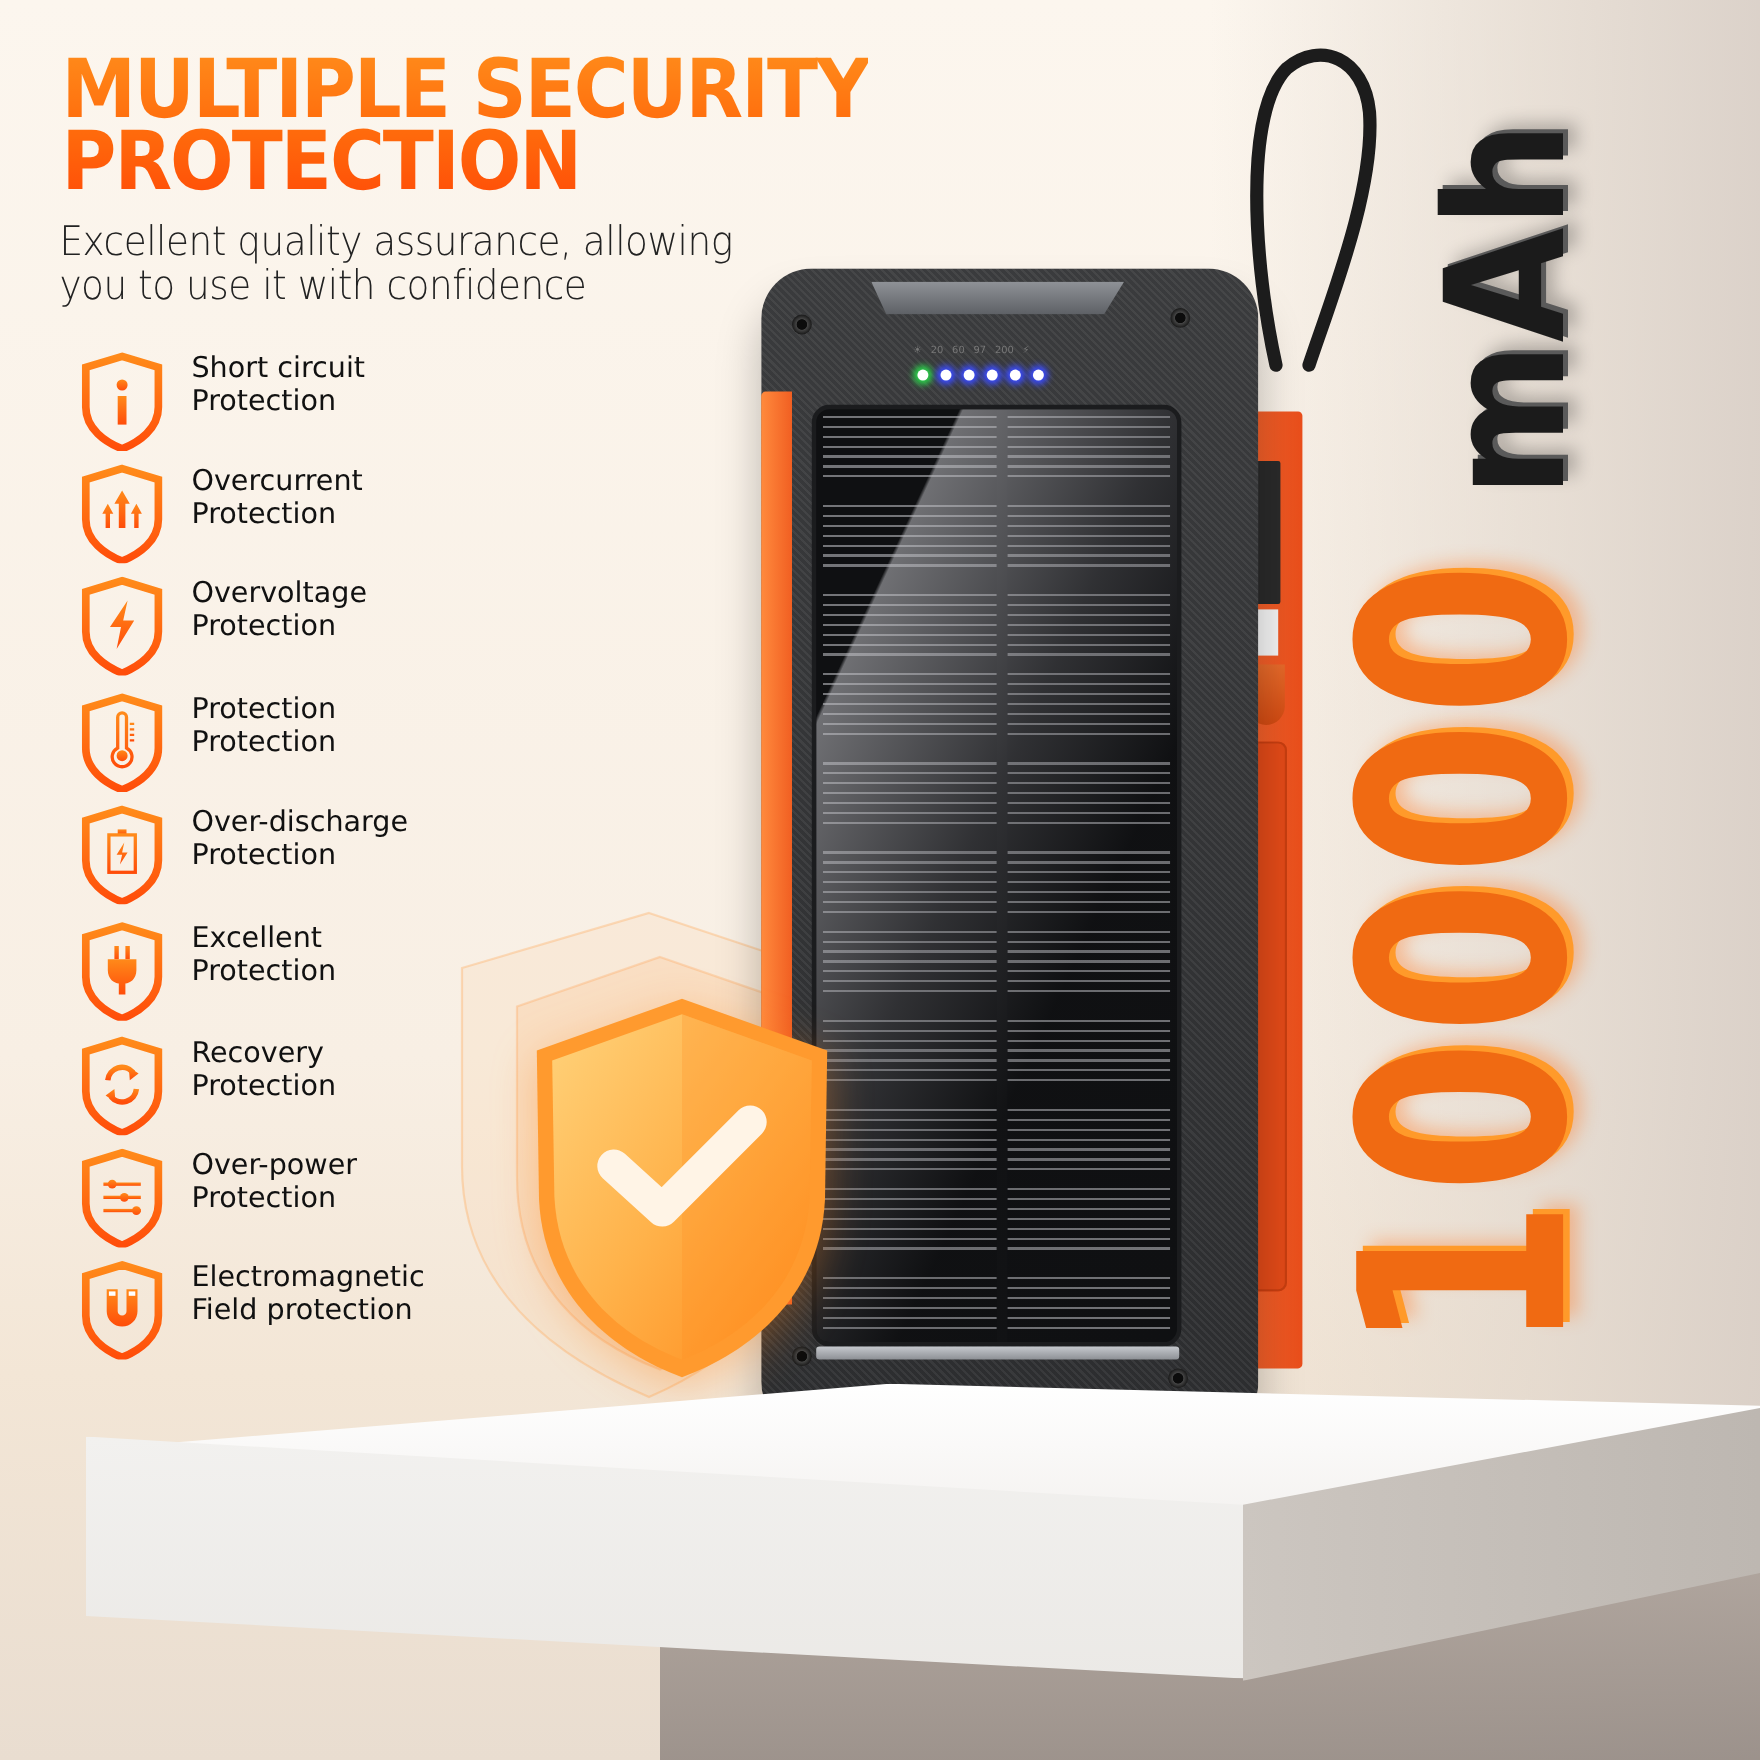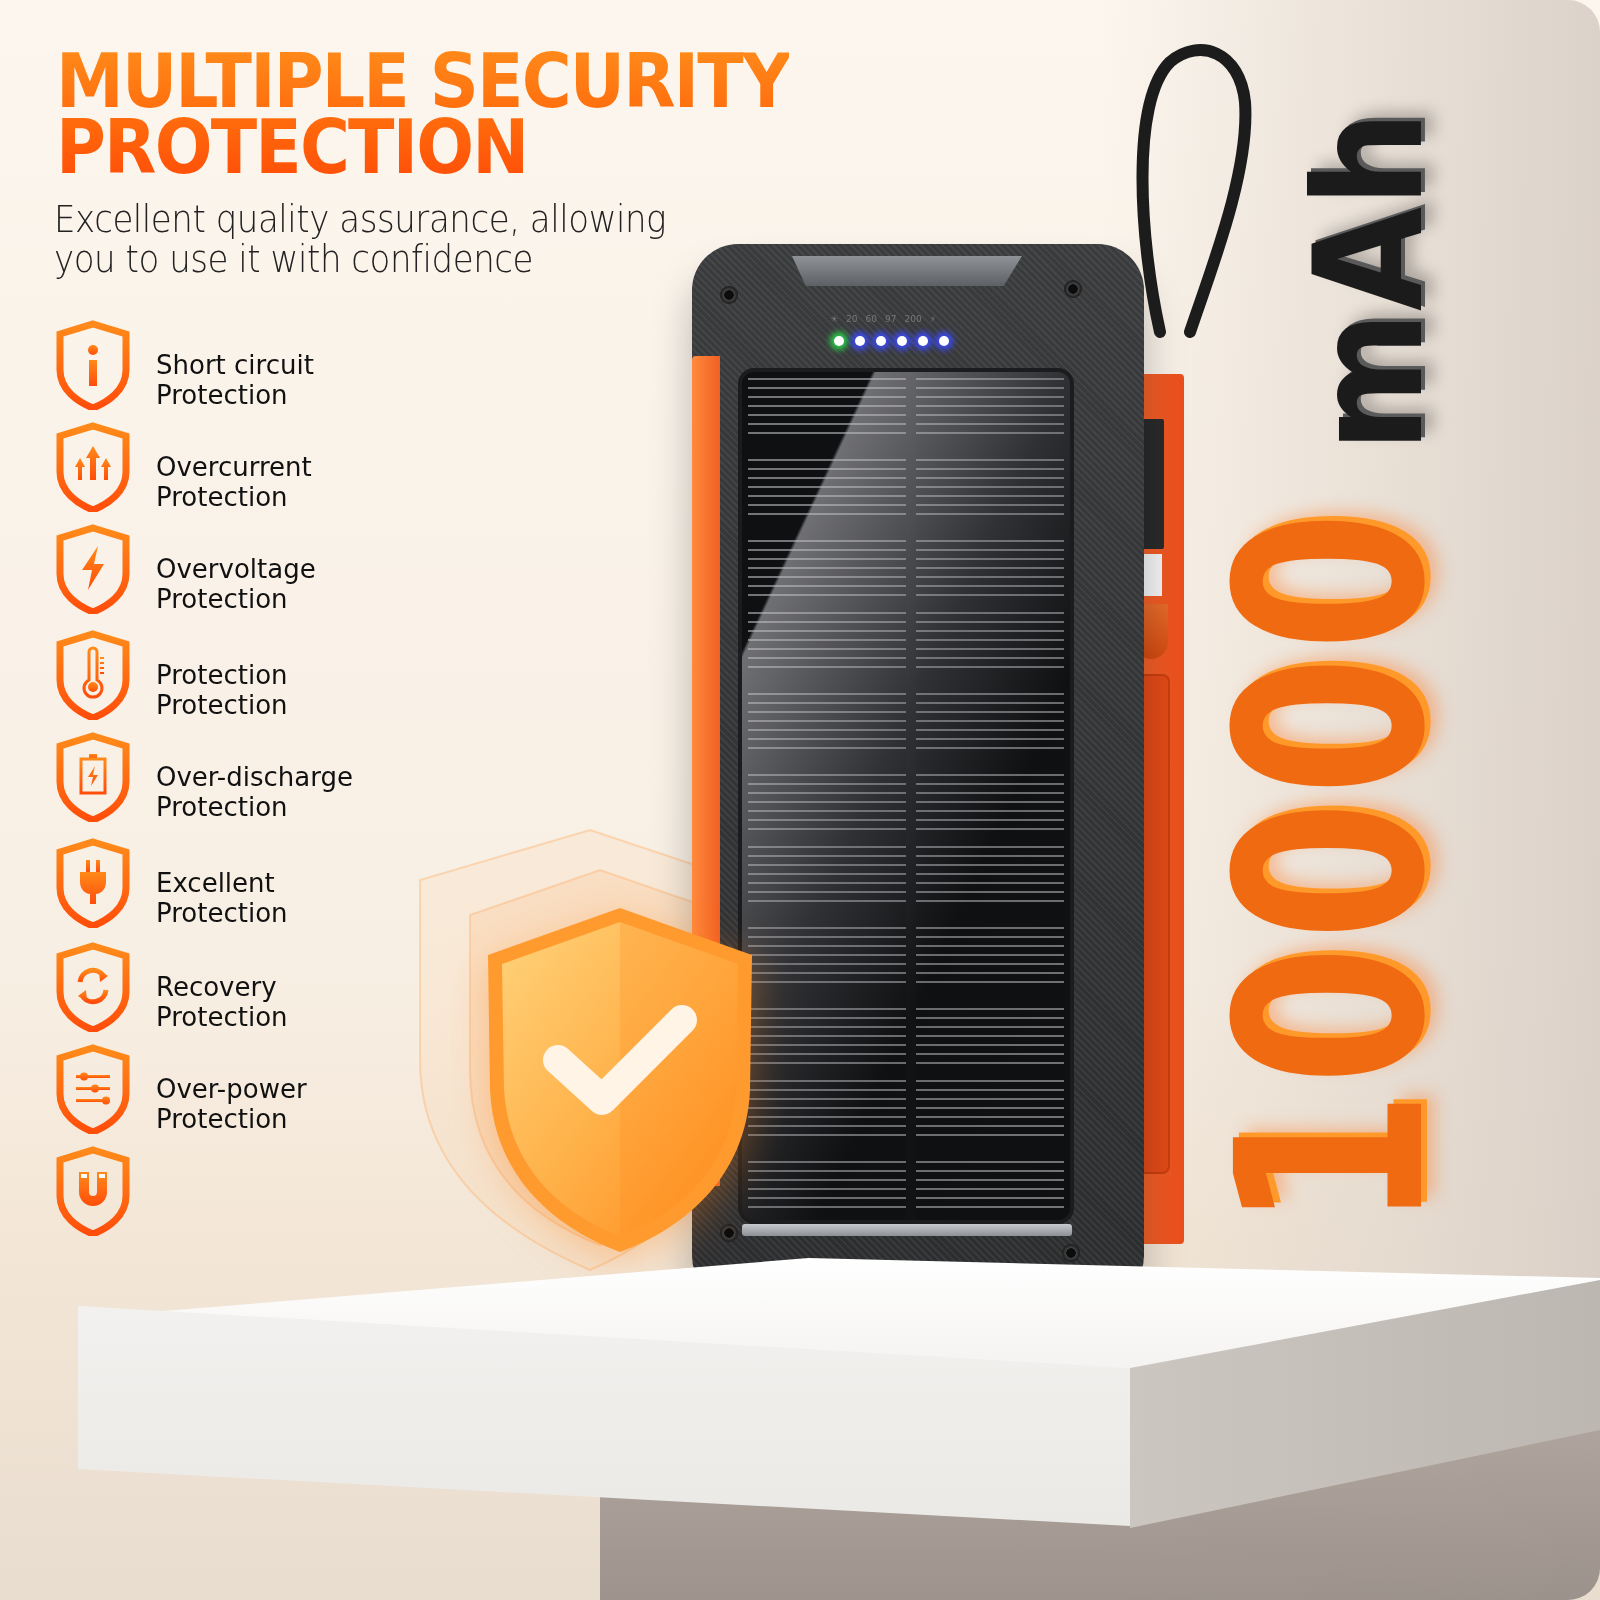--- a/index.html
+++ b/index.html
@@ -2,21 +2,21 @@
 <html><head>
   <meta charset="utf-8">
   <style>
     * { box-sizing: border-box; margin: 0; padding: 0; }
     html, body { width: 1600px; height: 1600px; overflow: hidden; }
     body {
       position: relative;
       font-family: "DejaVu Sans", sans-serif;
       background: linear-gradient(180deg, #fcf6ee 0%, #f8efe4 60%, #f3e6d6 78%, #e9ddd0 100%);
     }
-    .stage { position: absolute; inset: 0; overflow: hidden; border-radius: 32px; }
+    .stage { position: absolute; inset: 0; overflow: hidden; }
 
     
     .wall-right {
       position: absolute; left: 1100px; top: 0; width: 500px; height: 1600px;
       background: linear-gradient(90deg, rgba(236,226,214,0) 0%, rgba(224,214,204,0.7) 60%, rgba(216,206,198,0.9) 100%);
     }
     .floor-shadow {
       position: absolute; left: 600px; top: 1330px; width: 1000px; height: 270px;
       background: linear-gradient(180deg, #b6aba3 0%, #958b85 100%);
       clip-path: polygon(10% 40%, 58% 60%, 100% 36%, 100% 100%, 0 100%, 0 60%);
@@ -43,22 +43,22 @@
       font-size: 37px; line-height: 40px;
       color: #222;
       letter-spacing: -0.5px;
       transform: scaleX(0.92); transform-origin: left top;
     }
     .subtitle span { display: block; }
 
     
     .features { position: absolute; left: 56px; top: 320px; width: 380px; }
     .feature {
-      position: absolute; left: 0; height: 90px; width: 380px;
-      display: flex; align-items: flex-end;
+      position: absolute; left: 18px; height: 90px; width: 380px;
+      display: flex; align-items: flex-start;
     }
     .shield {
       width: 74px; height: 90px; position: relative; flex: 0 0 74px;
     }
     .shield svg { width: 74px; height: 90px; display: block; }
     .feature-text {
       margin-left: 26px;
       font-family: "DejaVu Sans", sans-serif;
       font-size: 26px; line-height: 30px; color: #111;
     }
@@ -352,20 +352,24 @@
 
     <div class="feature" style="top:826px">
       <div class="shield">
         <svg viewBox="0 0 74 90">
             <path d="M37 4 L70 14 L70 50 C70 70 52 82 37 88 C22 82 4 70 4 50 L4 14 Z" fill="none" stroke="url(#og)" stroke-width="7"></path>
           <path d="M23 26 H33 V46 a4 4 0 0 0 8 0 V26 H51 V46 a14 14 0 0 1 -28 0 Z" fill="url(#og)"></path>
           <rect x="25" y="28" width="6" height="4" fill="#fff"></rect>
             <rect x="43" y="28" width="6" height="4" fill="#fff"></rect>
           </svg>
       </div>
+      <div class="feature-text">
+        <span>Electromagnetic</span>
+        <span>Field protection</span>
+      </div>
     </div>
   </div>
 
   <svg class="ghost-shield" viewBox="0 0 360 460">
     <path d="M190 10 L340 60 L340 240 C340 360 260 420 190 450 C120 420 20 360 20 240 L20 60 Z" fill="rgba(255,190,120,0.12)" stroke="rgba(255,170,90,0.35)" stroke-width="2"></path>
     <path d="M200 50 L330 95 L330 250 C330 350 265 400 200 425 C135 400 70 350 70 250 L70 95 Z" fill="rgba(255,170,90,0.16)" stroke="rgba(255,160,80,0.3)" stroke-width="2"></path>
   </svg>
 
   <div class="bank">
     <div class="bank-side">

